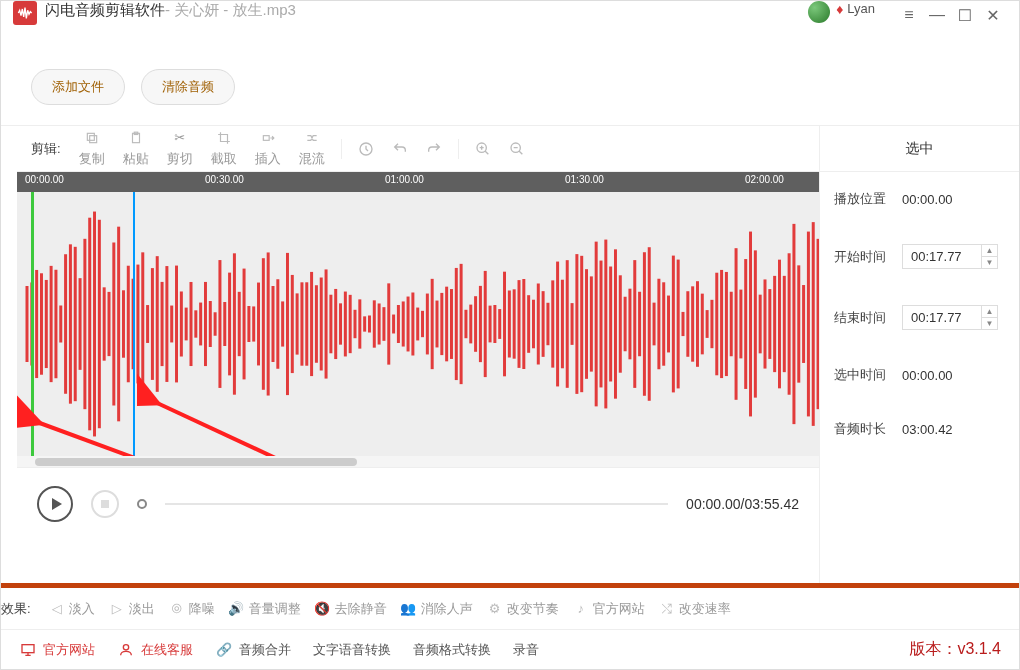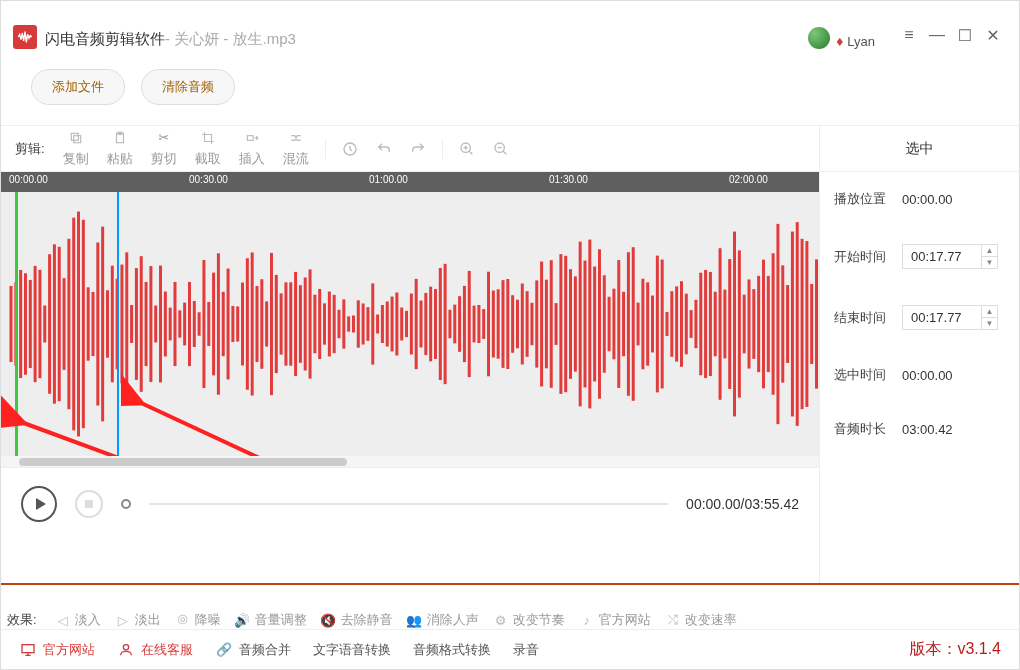--- a/index.html
+++ b/index.html
@@ -1,37 +1,37 @@
 <!DOCTYPE html>
 <html><head>
   <meta charset="utf-8">
   <style>
     * { margin: 0; padding: 0; box-sizing: border-box; font-family: "Microsoft YaHei", Arial, sans-serif; }
     body { width: 1020px; height: 670px; background: #fff; border: 1px solid #ddd; display: flex; flex-direction: column; overflow: hidden; }
     
     
-    .title-bar { height: 48px; display: flex; align-items: flex-end; padding: 0 12px; }
+    .title-bar { height: 48px; display: flex; align-items: flex-start; padding: 0 12px; }
     .app-icon { width: 24px; height: 24px; background: #d73a3a; border-radius: 3px; display: flex; align-items: center; justify-content: center; margin-right: 8px; }
     .app-icon svg { width: 16px; height: 16px; }
     .app-title { font-size: 15px; color: #333; }
     .file-name { font-size: 15px; color: #aaa; }
     .title-spacer { flex: 1; }
     .avatar { width: 22px; height: 22px; border-radius: 50%; background: radial-gradient(circle at 30% 30%, #7bc87b, #2a7a2a); margin-right: 6px; }
     .gem-icon { color: #d73a3a; font-size: 14px; margin-right: 4px; }
     .username { font-size: 13px; color: #555; margin-right: 20px; }
     .win-ctrl { width: 28px; height: 28px; display: flex; align-items: center; justify-content: center; color: #666; cursor: pointer; font-size: 16px; }
     
     
     .top-row { display: flex; align-items: center; padding: 20px 30px 20px 30px; gap: 16px; }
     .pill-btn { padding: 8px 20px; border: 1px solid #ddd; border-radius: 18px; background: #f7f7f7; font-size: 13px; color: #a16207; cursor: pointer; }
     .export-btn { margin-left: auto; background: #1aad19; color: #fff; border: none; border-radius: 4px; padding: 9px 36px; font-size: 14px; cursor: pointer; }
     
     
     .main-body { flex: 1; display: flex; border-top: 1px solid #eee; min-height: 0; }
-    .left-panel { flex: 1; display: flex; flex-direction: column; min-width: 0; }
+    .left-panel { flex: 1; display: flex; flex-direction: column; min-width: 0; margin-left: 16px; }
     .right-panel { width: 200px; border-left: 1px solid #eee; display: flex; flex-direction: column; }
     
     
     .toolbar { height: 46px; display: flex; align-items: center; padding: 0 14px; gap: 6px; border-bottom: 1px solid #eee; }
     .toolbar-label { font-size: 13px; color: #444; margin-right: 6px; }
     .tool-item { display: flex; align-items: center; gap: 4px; padding: 4px 6px; font-size: 13px; color: #999; cursor: pointer; flex-direction: column; }
     .tool-item .ico { width: 16px; height: 16px; display: flex; align-items: center; justify-content: center; }
     .toolbar-sep { width: 1px; height: 20px; background: #eee; margin: 0 4px; }
     .icon-btn { width: 28px; height: 28px; display: flex; align-items: center; justify-content: center; color: #bbb; cursor: pointer; }
     
@@ -64,21 +64,21 @@
     .right-header { height: 46px; display: flex; align-items: center; justify-content: center; font-size: 14px; color: #333; border-bottom: 1px solid #eee; }
     .info-row { display: flex; align-items: center; padding: 18px 14px; gap: 8px; }
     .info-label { font-size: 13px; color: #444; width: 60px; }
     .info-value { font-size: 13px; color: #333; }
     .time-input { position: relative; border: 1px solid #ddd; padding: 4px 20px 4px 8px; font-size: 13px; color: #333; width: 96px; }
     .spinner { position: absolute; right: 0; top: 0; bottom: 0; width: 16px; display: flex; flex-direction: column; }
     .spinner-up, .spinner-down { flex: 1; display: flex; align-items: center; justify-content: center; font-size: 8px; color: #888; cursor: pointer; border-left: 1px solid #ddd; }
     .spinner-up { border-bottom: 1px solid #ddd; }
     
     
-    .effects-row { height: 46px; border-top: 2px solid #c2410c; display: flex; align-items: flex-end; padding: 0 6px; gap: 14px; }
+    .effects-row { height: 46px; border-top: 5px solid #c2410c; display: flex; align-items: center; padding: 0 0; gap: 14px; }
     .effects-label { font-size: 13px; color: #444; margin-right: 4px; }
     .effect-item { display: flex; align-items: center; gap: 4px; font-size: 13px; color: #999; cursor: pointer; }
     .effect-ico { width: 16px; height: 16px; display: flex; align-items: center; justify-content: center; color: #bbb; }
     
     
     .bottom-bar { height: 40px; border-top: 1px solid #eee; display: flex; align-items: center; padding: 0 18px; gap: 22px; }
     .bottom-item { display: flex; align-items: center; gap: 6px; font-size: 13px; color: #555; cursor: pointer; }
     .bottom-item.red { color: #d73a3a; }
     .bottom-item .bico { width: 18px; height: 18px; display: flex; align-items: center; justify-content: center; }
     .version { margin-left: auto; font-size: 16px; color: #b91c1c; }

